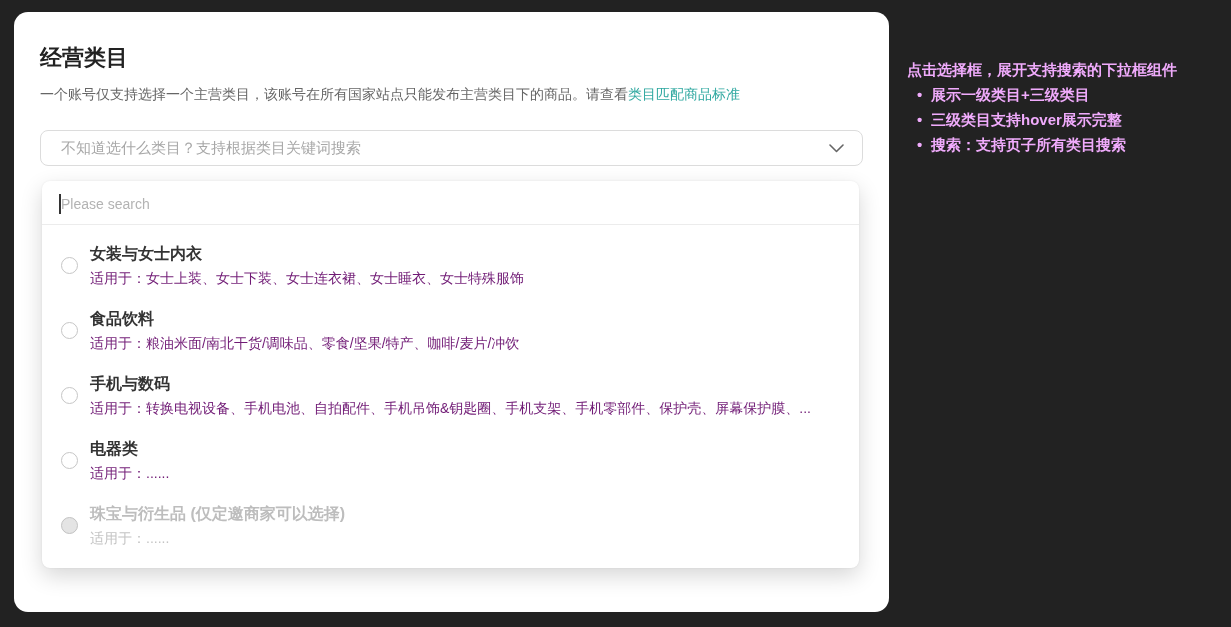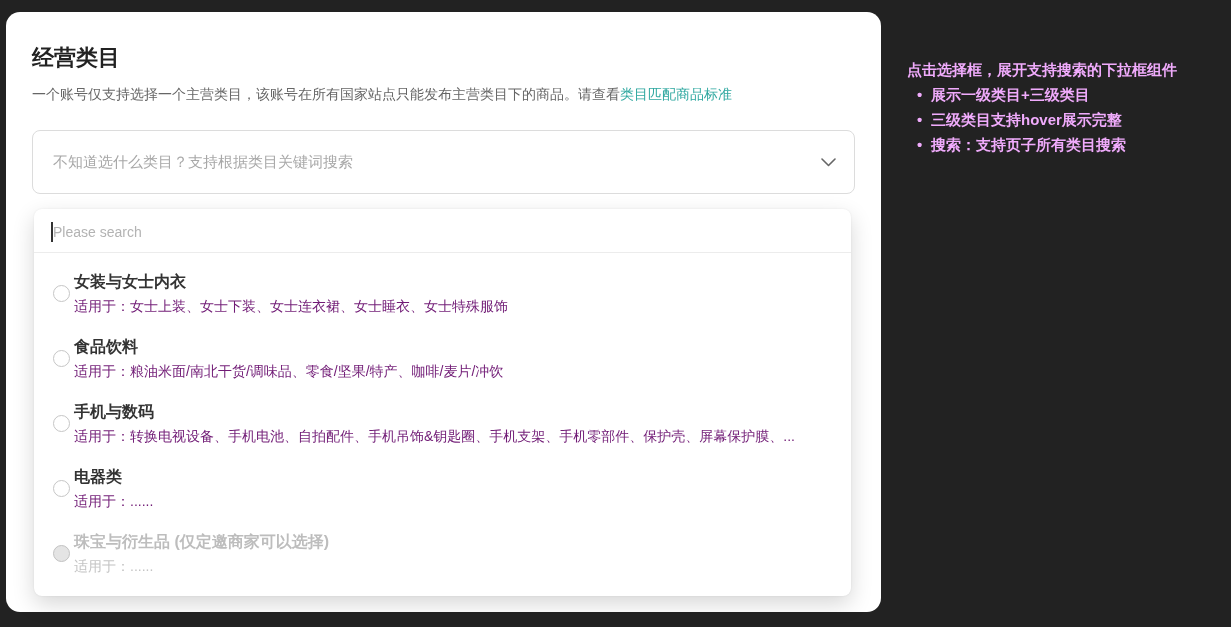--- a/index.html
+++ b/index.html
@@ -5,21 +5,21 @@
   * { margin: 0; padding: 0; box-sizing: border-box; }
   html, body { width: 1231px; height: 627px; }
   body {
     background: #222222;
     font-family: "Liberation Sans", "DejaVu Sans", sans-serif;
     position: relative;
     overflow: hidden;
   }
   .card {
     position: absolute;
-    left: 6px; top: 12px;
+    left: 14px; top: 12px;
     width: 875px; height: 600px;
     background: #ffffff;
     border-radius: 14px;
     padding: 32px 26px 0 26px;
   }
   .page-title {
     font-size: 22px;
     font-weight: bold;
     color: #222222;
     line-height: 28px;
@@ -30,21 +30,21 @@
     color: #666666;
     line-height: 20px;
   }
   .subtitle a {
     color: #2fa8a0;
     text-decoration: none;
     cursor: pointer;
   }
   .select-box {
     margin-top: 26px;
-    height: 64px;
+    height: 36px;
     border: 1px solid #dcdcdc;
     border-radius: 8px;
     display: flex;
     align-items: center;
     padding: 0 18px 0 20px;
     cursor: pointer;
     background: #fff;
   }
   .select-placeholder {
     flex: 1;
@@ -79,21 +79,21 @@
   .caret {
     position: absolute;
     left: 17px; top: 13px;
     width: 2px; height: 20px;
     background: #333333;
   }
   .options { padding-top: 8px; }
   .option {
     display: flex;
     align-items: center;
-    gap: 4px;
+    gap: 12px;
     padding: 10px 18px 10px 19px;
     cursor: pointer;
   }
   .radio {
     width: 17px; height: 17px;
     border: 1px solid #c6c6c6;
     border-radius: 50%;
     flex-shrink: 0;
     background: #fff;
   }

